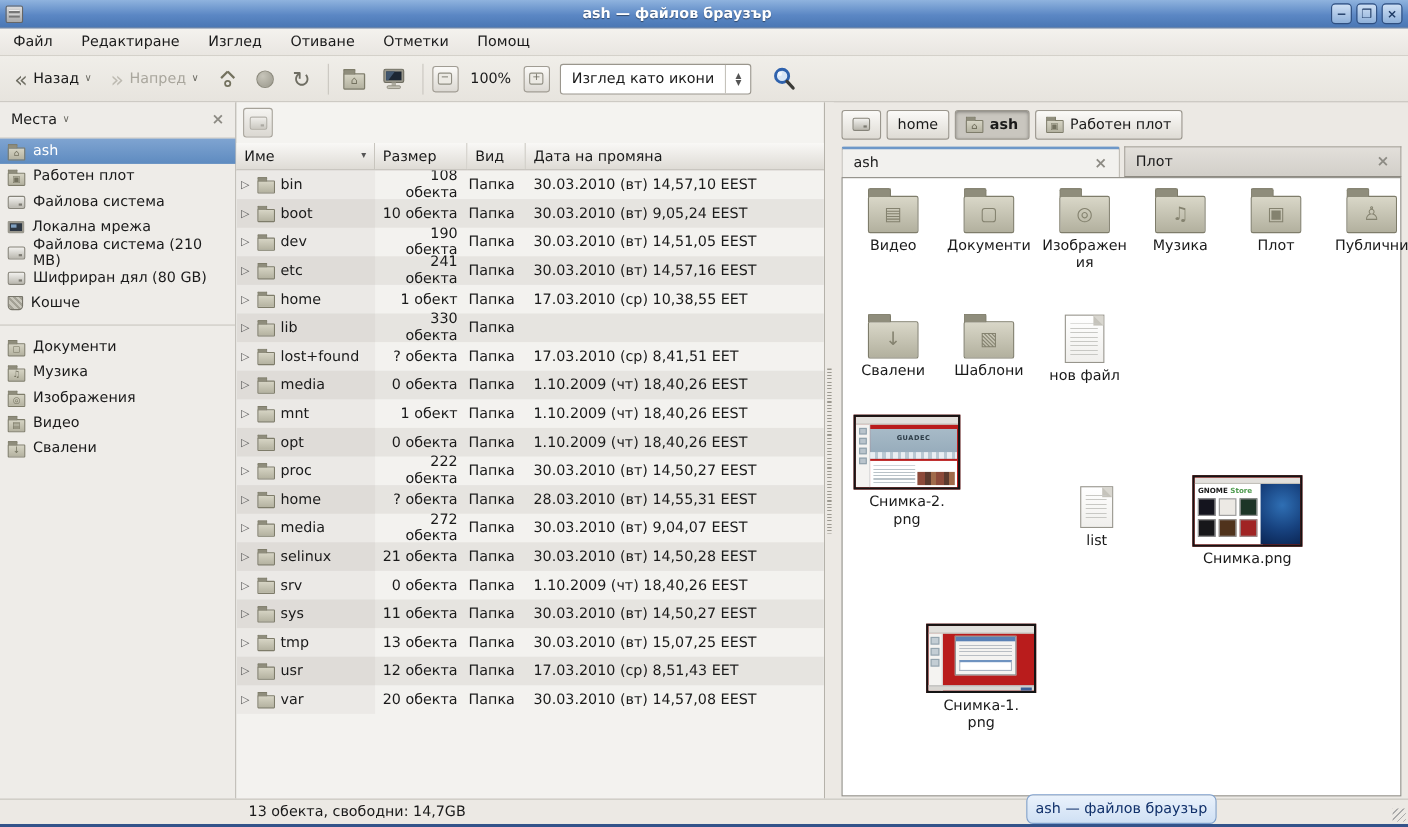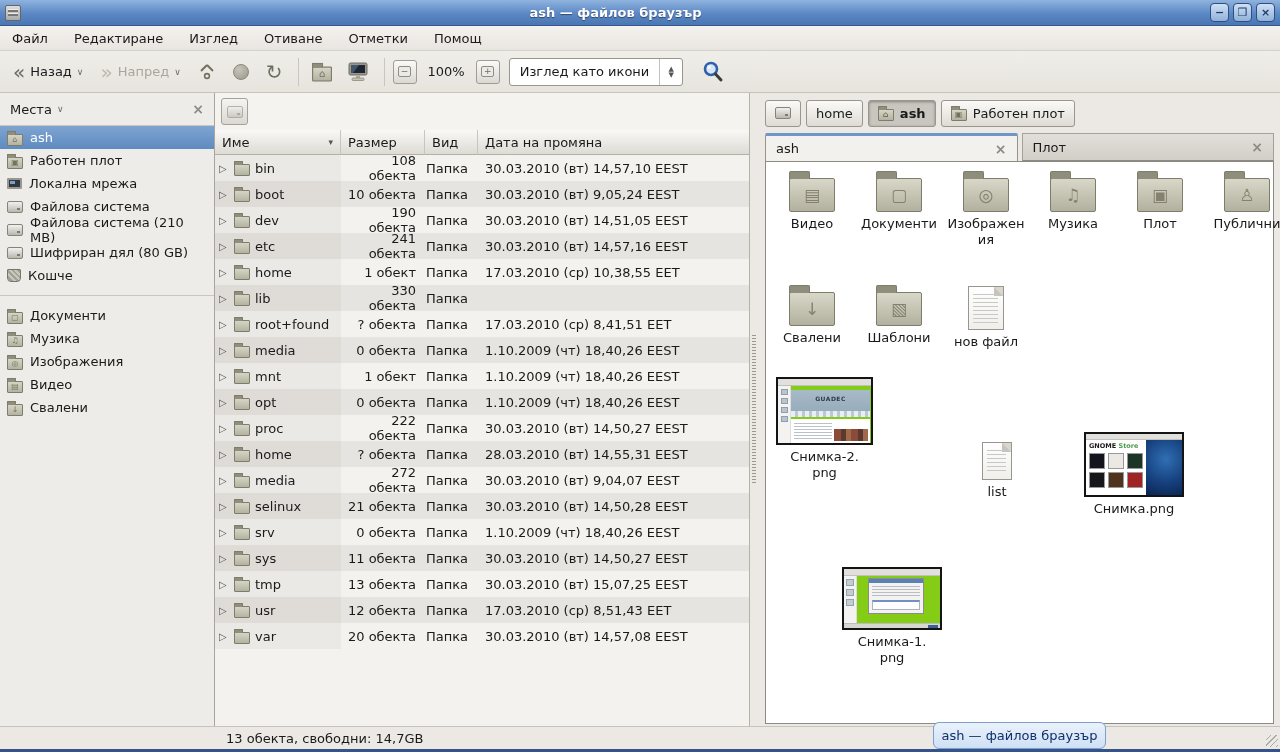--- a/index.html
+++ b/index.html
@@ -155,21 +155,21 @@
   .page::before { content:""; position:absolute; top:0; right:0; border-style:solid;
     border-width:0 9px 9px 0; border-color:#fff #d9d7d0 #c5c3bb #fff; }
   .page .lines { position:absolute; left:4px; right:5px; top:7px; bottom:6px;
     background:repeating-linear-gradient(#c8c8c4 0 1px, transparent 1px 4px); }
   .pg-big { width:36px; height:44px; }
   .pg-small { width:30px; height:38px; }
   .fitem { position:absolute; display:flex; flex-direction:column; align-items:center;
     gap:4px; }
   .fitem .cap { text-align:center; line-height:1.25; overflow-wrap:anywhere;
     max-width:88px; }
-  .thumb { border:2px solid #141414; background:#84cc16; position:relative; overflow:hidden; }
+  .thumb { border:2px solid #141414; background:#b91c1c; position:relative; overflow:hidden; }
 
   
   .t-shot2 { width:97px; height:68px; }
   .t2-top { height:7px; background:#e2e0dc; border-bottom:1px solid #c2c0ba; }
   .t2-side { position:absolute; left:0; top:7px; width:13px; bottom:0; background:#f4f3f1;
     border-right:1px solid #ddd; }
   .t2-side i { display:block; width:7px; height:6px; margin:3px auto 0;
     background:#b9c4cc; border:1px solid #8fa0ab; }
   .t2-head { position:absolute; left:13px; right:1px; top:11px; height:27px;
     background:linear-gradient(#a7bac7,#93a9b9); }
@@ -322,26 +322,26 @@
           </span>
         <span>ash</span>
       </div>
       <div class="side-item">
         <span class="sfolder">
             <span class="emb">▣</span>
           </span>
         <span>Работен плот</span>
       </div>
       <div class="side-item">
+        <span class="sdrive"></span>
+        <span>Файлова система</span>
+      </div>
+      <div class="side-item">
         <span class="snet"></span>
         <span>Локална мрежа</span>
-      </div>
-      <div class="side-item">
-        <span class="sdrive"></span>
-        <span>Файлова система</span>
       </div>
       <div class="side-item">
         <span class="sdrive"></span>
         <span>Файлова система (210 MB)</span>
       </div>
       <div class="side-item">
         <span class="sdrive"></span>
         <span>Шифриран дял (80 GB)</span>
       </div>
       <div class="side-item">
@@ -467,21 +467,21 @@
             <span>lib</span>
           </div>
           <div class="c-size">330 обекта</div>
           <div class="c-type">Папка</div>
         </div>
 
         <div class="tree-row">
           <div class="c-name">
             <span class="expander">▷</span>
             <span class="sfolder"></span>
-            <span>root+found</span>
+            <span>lost+found</span>
           </div>
           <div class="c-size">? обекта</div>
           <div class="c-type">Папка</div>
           <div class="c-date">17.03.2010 (ср)  8,41,51 EET</div>
         </div>
 
         <div class="tree-row">
           <div class="c-name">
             <span class="expander">▷</span>
             <span class="sfolder"></span>

